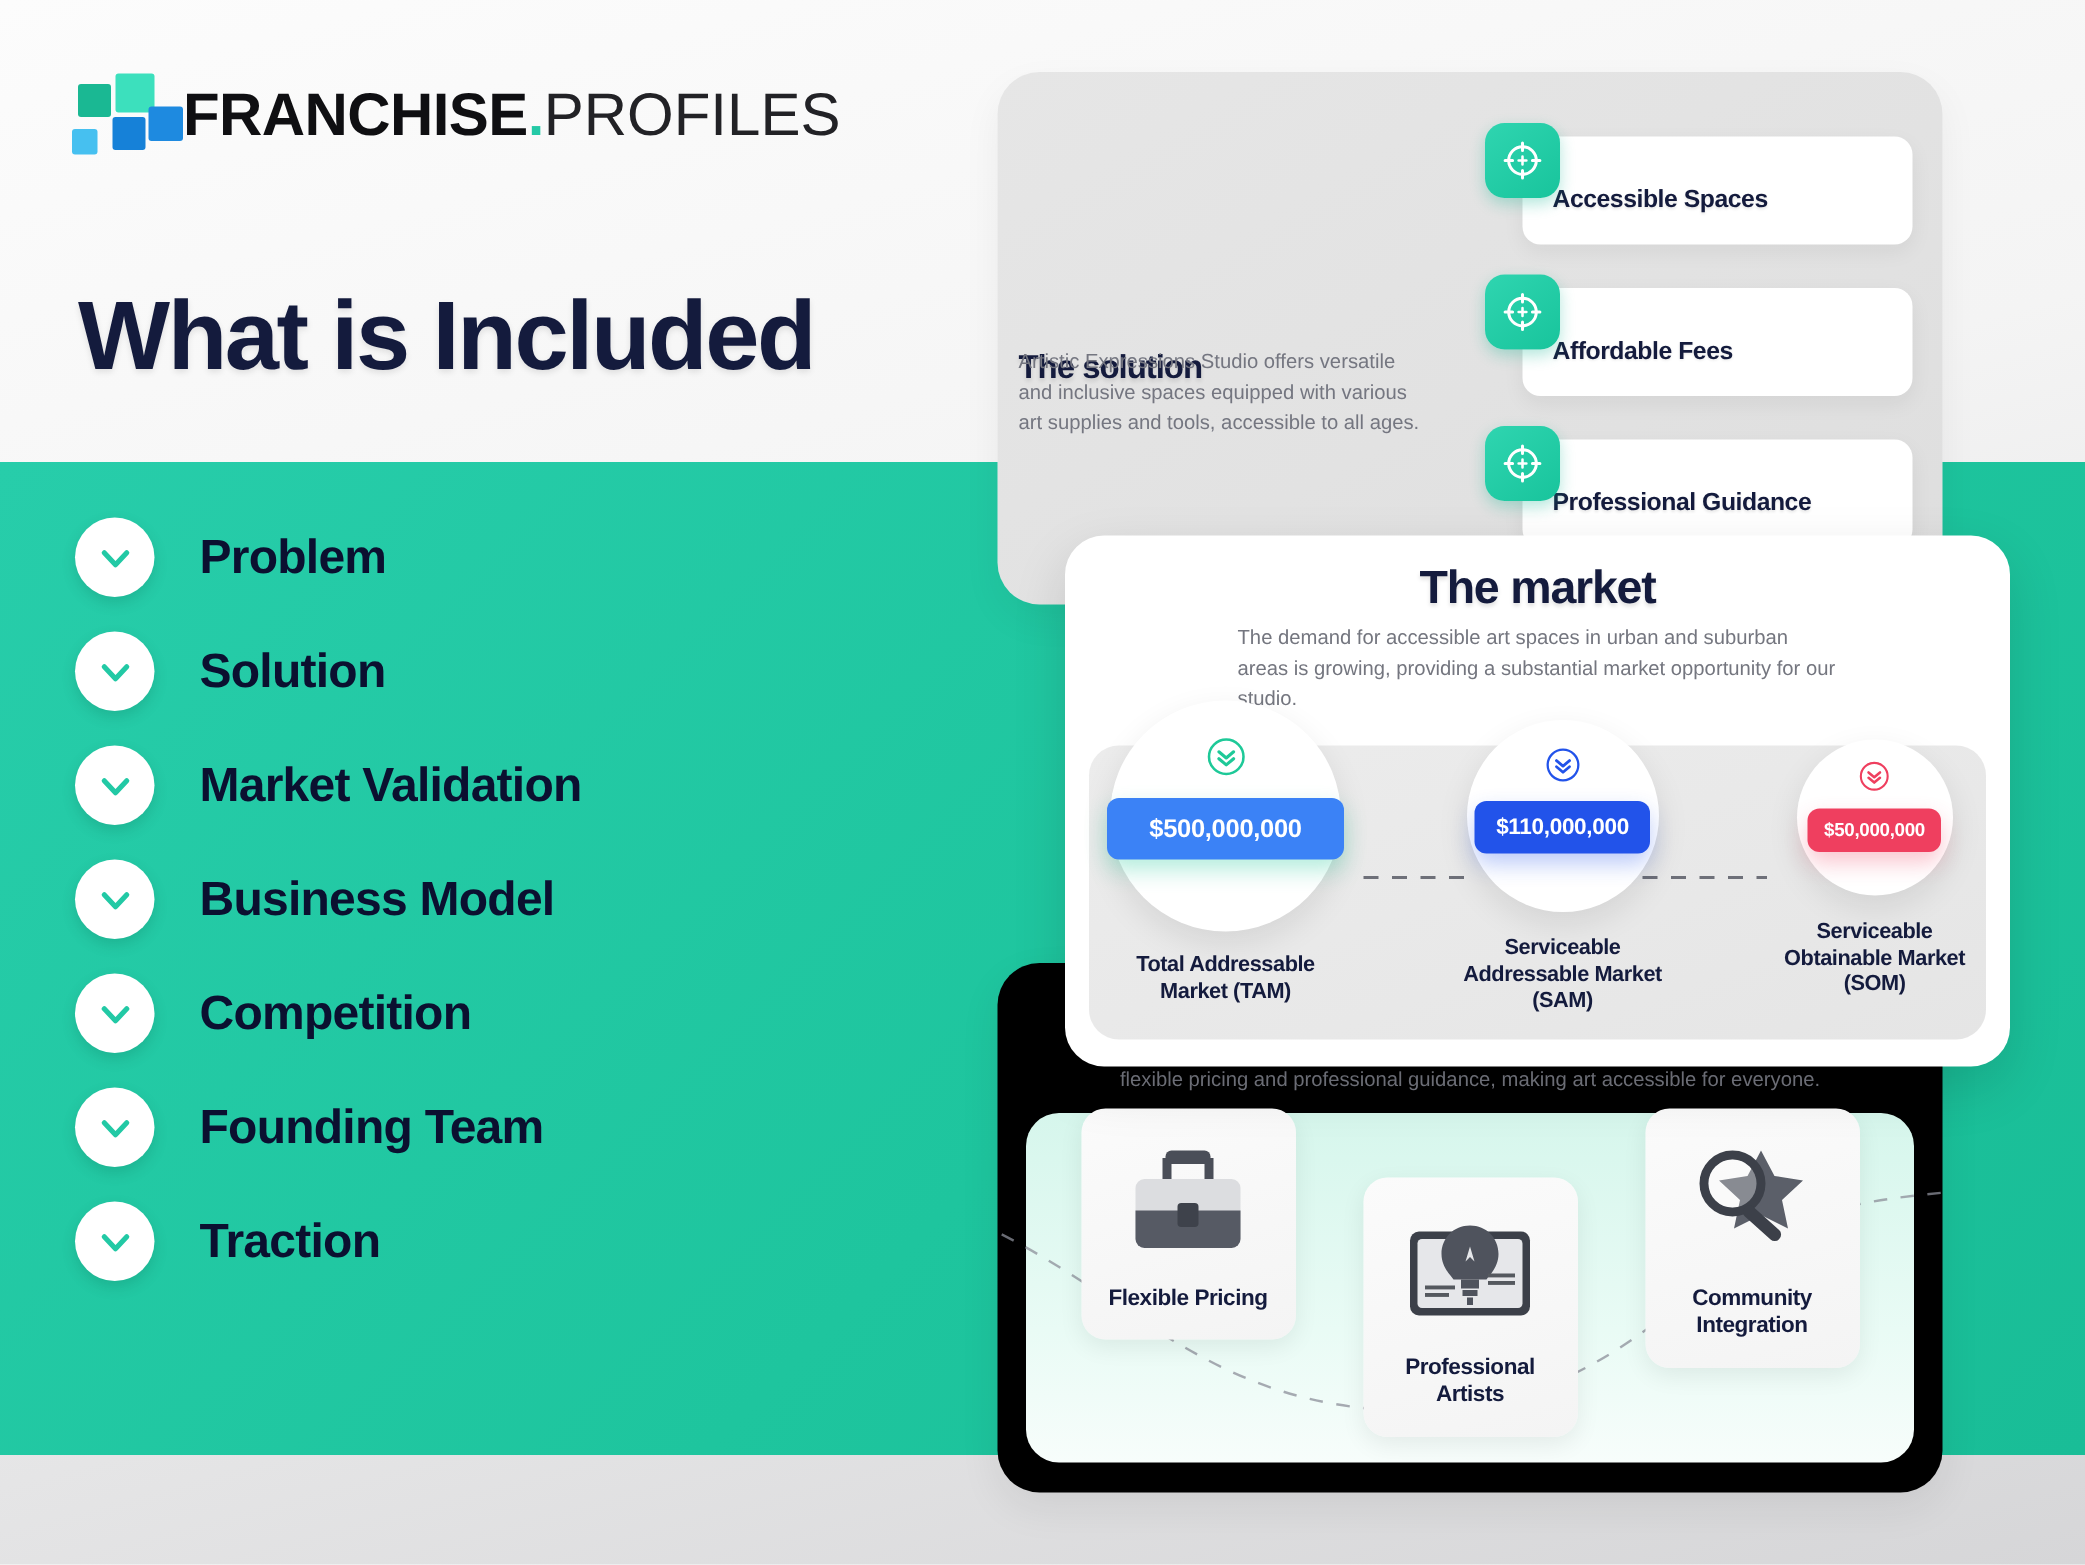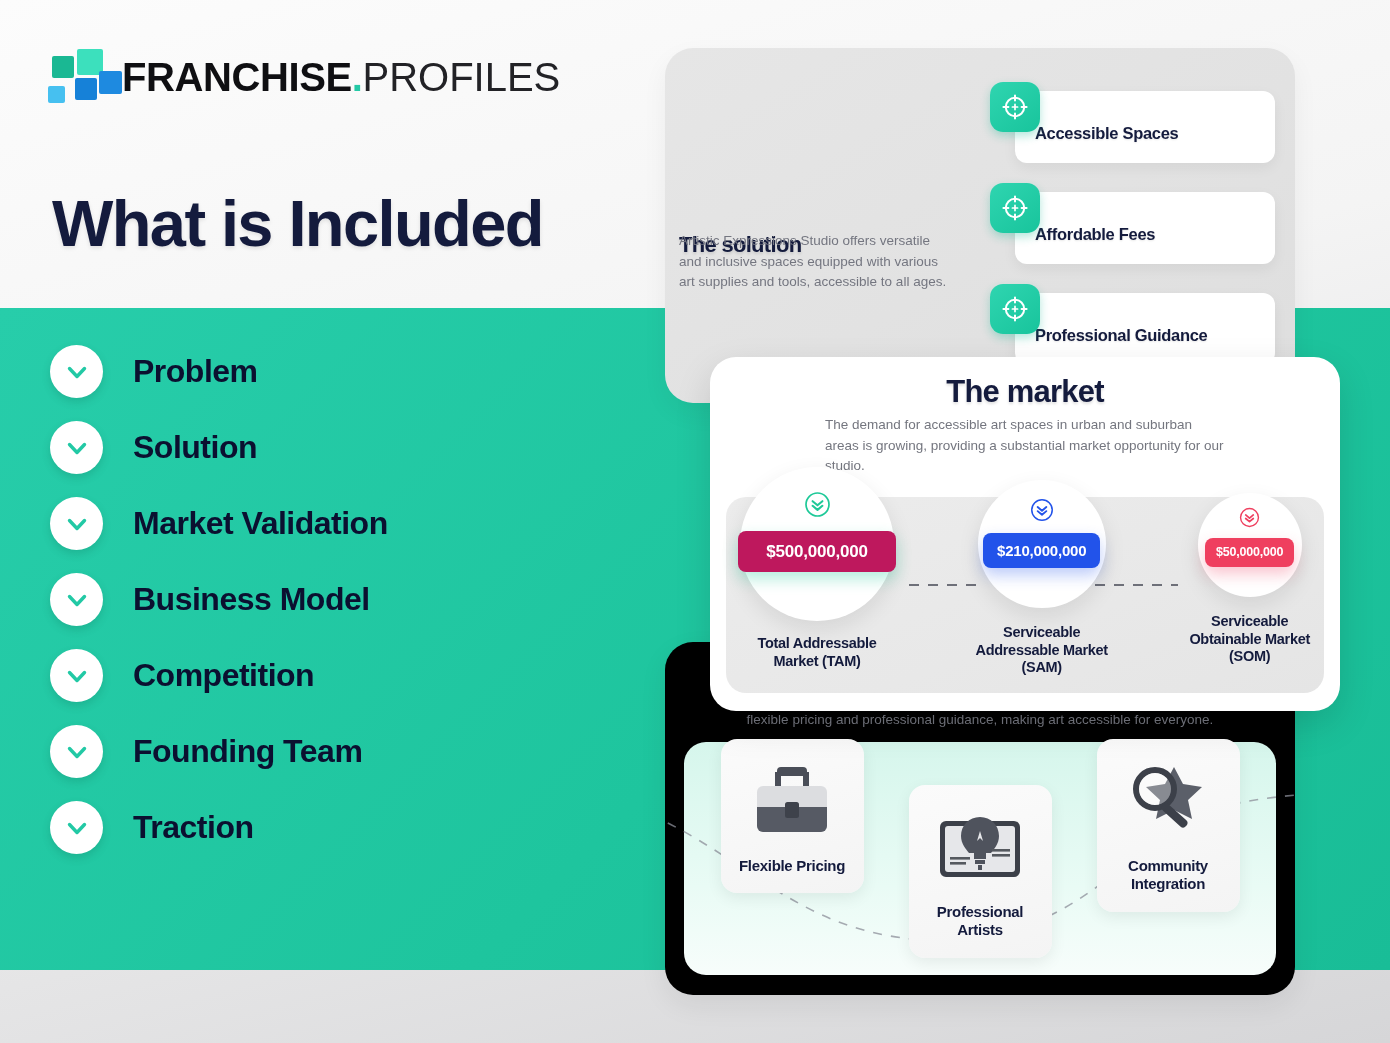--- a/index.html
+++ b/index.html
@@ -333,21 +333,21 @@
   .mk-circle.small .mk-chev { margin-bottom: 6px; }
 
   .mk-pill {
     color: #ffffff;
     font-weight: 800;
     border-radius: 8px;
     white-space: nowrap;
     letter-spacing: -0.2px;
     line-height: 1;
   }
-  .mk-pill.tam { background: #be185d; font-size: 17px; padding: 12px 28px; box-shadow: 0 7px 15px rgba(30,201,152,0.33); }
+  .mk-pill.tam { background: #3b82f6; font-size: 17px; padding: 12px 28px; box-shadow: 0 7px 15px rgba(30,201,152,0.33); }
   .mk-pill.sam { background: #2253ea; font-size: 15px; padding: 10px 14px; box-shadow: 0 7px 15px rgba(34,83,234,0.30); }
   .mk-pill.som { background: #ef3f5f; font-size: 12.5px; padding: 8px 11px; box-shadow: 0 7px 15px rgba(239,63,95,0.30); }
 
   .mk-caption {
     margin-top: 14px;
     text-align: center;
     font-size: 14.5px;
     font-weight: 800;
     color: #141b3d;
     letter-spacing: -0.3px;
@@ -500,21 +500,21 @@
 
       <div class="mk-col c2">
         <div class="mk-circle mid">
           <span class="mk-chev">
             <svg width="24" height="24" viewBox="0 0 27 27" fill="none">
               <circle cx="13.5" cy="13.5" r="11.5" stroke="#2253ea" stroke-width="1.7"></circle>
               <path d="M8.6 10.2 L13.5 14.3 L18.4 10.2" stroke="#2253ea" stroke-width="2.1" stroke-linecap="round" stroke-linejoin="round"></path>
               <path d="M8.6 14.8 L13.5 18.9 L18.4 14.8" stroke="#2253ea" stroke-width="2.1" stroke-linecap="round" stroke-linejoin="round"></path>
             </svg>
           </span>
-          <span class="mk-pill sam">$210,000,000</span>
+          <span class="mk-pill sam">$110,000,000</span>
         </div>
         <div class="mk-caption">Serviceable
 Addressable Market
 (SAM)</div>
       </div>
 
       <div class="mk-col c3">
         <div class="mk-circle small">
           <span class="mk-chev">
             <svg width="21" height="21" viewBox="0 0 27 27" fill="none">

